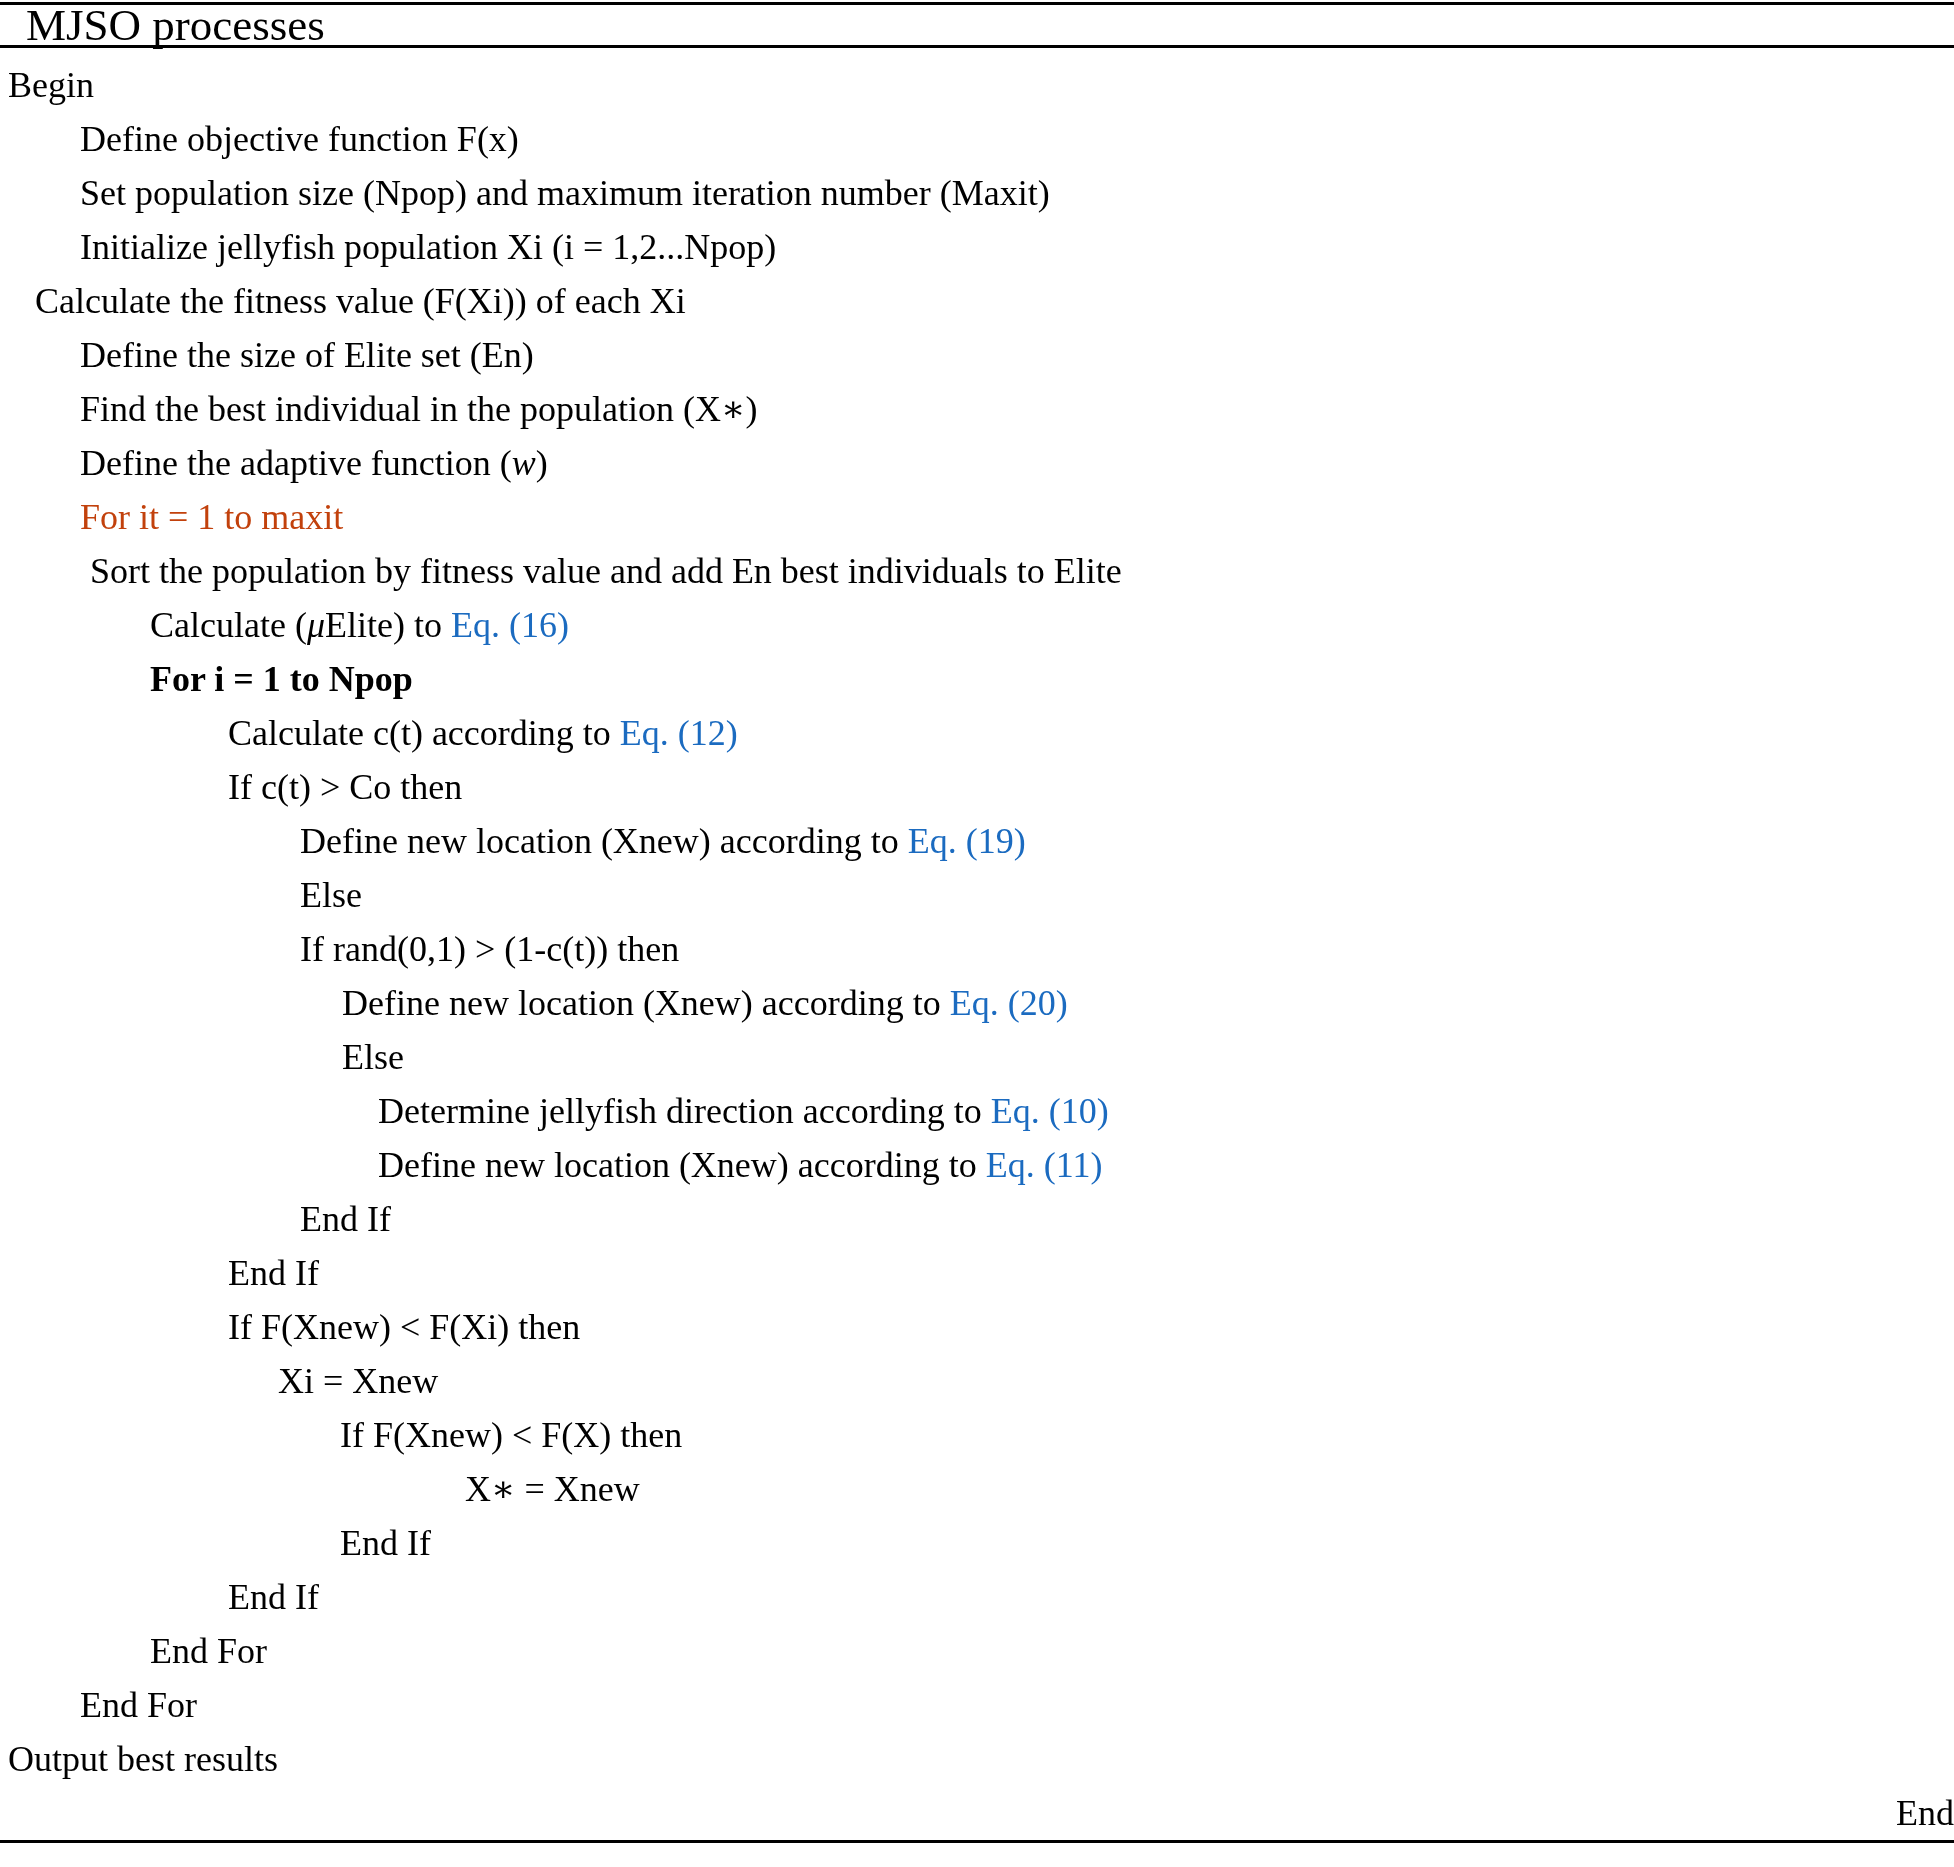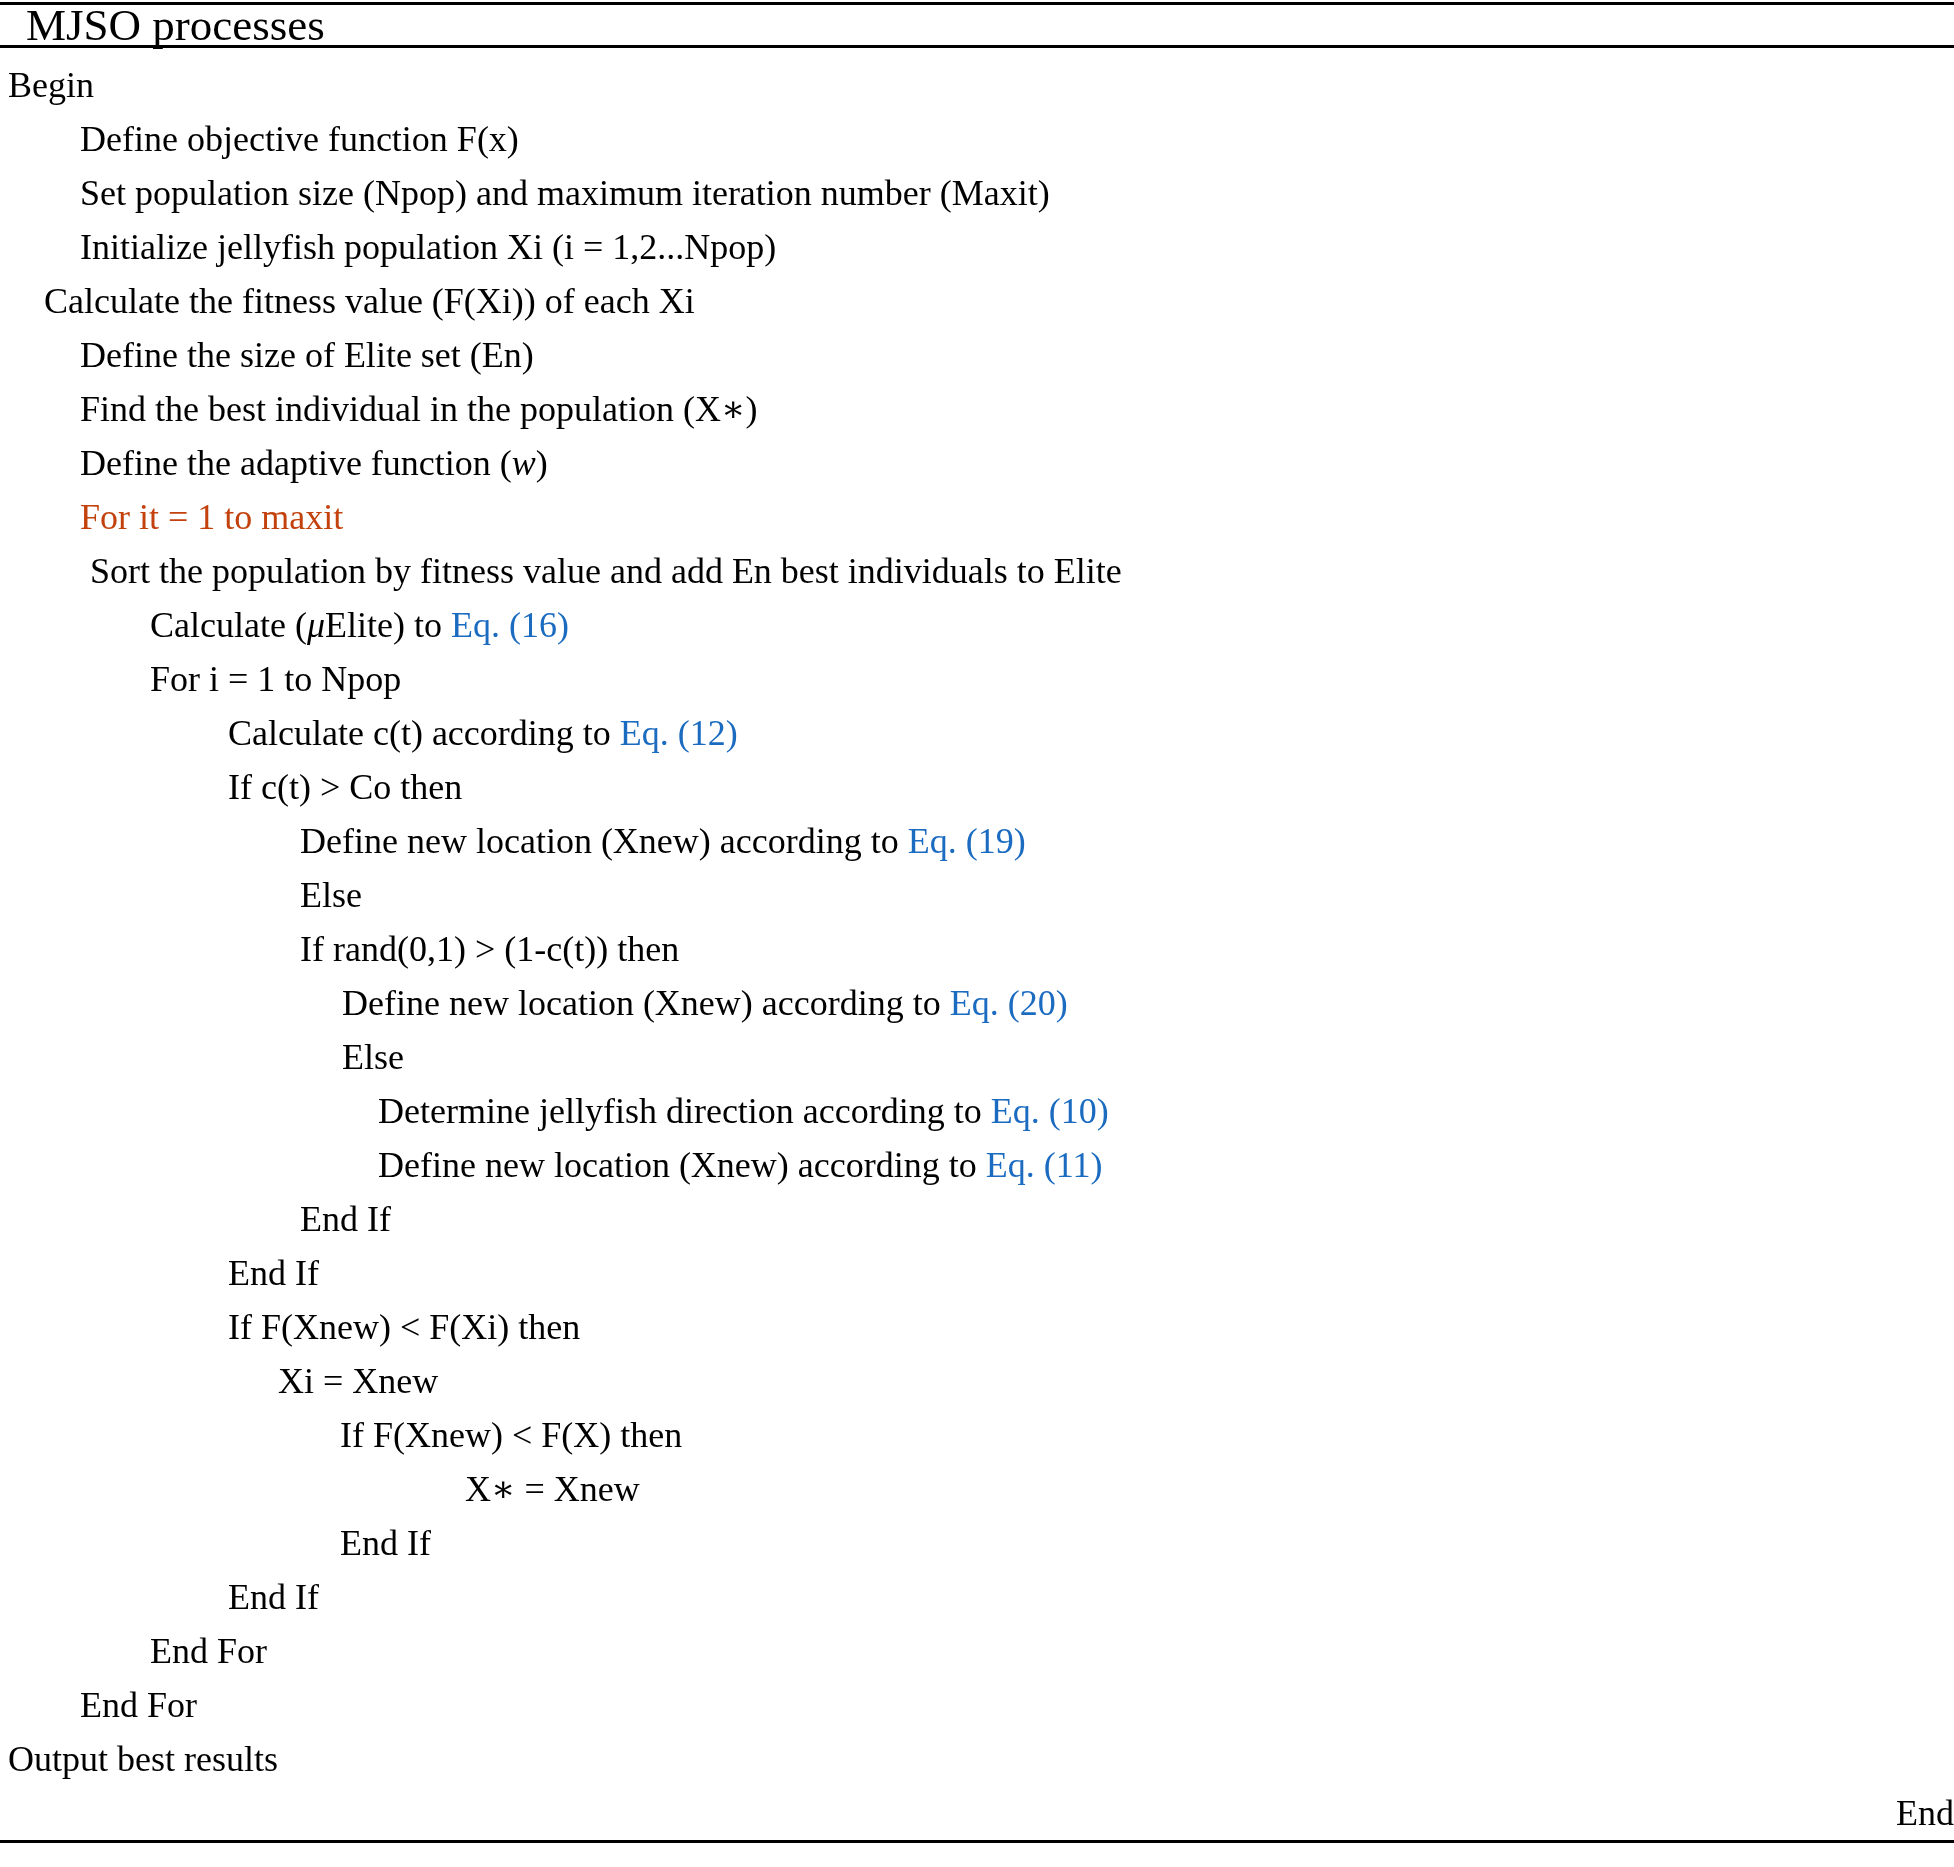--- a/index.html
+++ b/index.html
@@ -50,28 +50,28 @@
   <div class="rule"></div>
   <div class="header-row">
     <span>MJSO processes</span>
   </div>
   <div class="rule"></div>
   <div class="code-body" id="code-body">
       <div class="line" style="padding-left: 8px;"><span class="seg-p" style="color: rgb(0, 0, 0);">Begin</span></div>
       <div class="line" style="padding-left: 80px;"><span class="seg-p" style="color: rgb(0, 0, 0);">Define objective function F(x)</span></div>
       <div class="line" style="padding-left: 80px;"><span class="seg-p" style="color: rgb(0, 0, 0);">Set population size (Npop) and maximum iteration number (Maxit)</span></div>
       <div class="line" style="padding-left: 80px;"><span class="seg-p" style="color: rgb(0, 0, 0);">Initialize jellyfish population Xi (i = 1,2...Npop)</span></div>
-      <div class="line" style="padding-left: 44px;"><span class="seg-p" style="color: rgb(0, 0, 0);">Calculate the fitness value (F(Xi)) of each Xi</span></div>
+      <div class="line" style="padding-left: 35px;"><span class="seg-p" style="color: rgb(0, 0, 0);">Calculate the fitness value (F(Xi)) of each Xi</span></div>
       <div class="line" style="padding-left: 80px;"><span class="seg-p" style="color: rgb(0, 0, 0);">Define the size of Elite set (En)</span></div>
       <div class="line" style="padding-left: 80px;"><span class="seg-p" style="color: rgb(0, 0, 0);">Find the best individual in the population (X∗)</span></div>
       <div class="line" style="padding-left: 80px;"><span class="seg-p" style="color: rgb(0, 0, 0);">Define the adaptive function (</span><span class="seg-i" style="color: rgb(0, 0, 0);">w</span><span class="seg-p" style="color: rgb(0, 0, 0);">)</span></div>
       <div class="line" style="padding-left: 80px;"><span class="seg-p" style="color: #c2410c;">For it = 1 to maxit</span></div>
       <div class="line" style="padding-left: 90px;"><span class="seg-p" style="color: rgb(0, 0, 0);">Sort the population by fitness value and add En best individuals to Elite</span></div>
       <div class="line" style="padding-left: 150px;"><span class="seg-p" style="color: rgb(0, 0, 0);">Calculate (</span><span class="seg-i" style="color: rgb(0, 0, 0);">μ</span><span class="seg-p" style="color: rgb(0, 0, 0);">Elite) to </span><span class="seg-l" style="color: rgb(27, 107, 192);">Eq. (16)</span></div>
-      <div class="line" style="padding-left: 150px;"><span class="seg-p" style="color: rgb(0, 0, 0);">For i = 1 to Npop</span></div>
+      <div class="line" style="padding-left: 150px;"><span class="seg-p" style="color: rgb(0, 0, 0); font-weight: bold;">For i = 1 to Npop</span></div>
       <div class="line" style="padding-left: 228px;"><span class="seg-p" style="color: rgb(0, 0, 0);">Calculate c(t) according to </span><span class="seg-l" style="color: rgb(27, 107, 192);">Eq. (12)</span></div>
       <div class="line" style="padding-left: 228px;"><span class="seg-p" style="color: rgb(0, 0, 0);">If c(t) &gt; Co then</span></div>
       <div class="line" style="padding-left: 300px;"><span class="seg-p" style="color: rgb(0, 0, 0);">Define new location (Xnew) according to </span><span class="seg-l" style="color: rgb(27, 107, 192);">Eq. (19)</span></div>
       <div class="line" style="padding-left: 300px;"><span class="seg-p" style="color: rgb(0, 0, 0);">Else</span></div>
       <div class="line" style="padding-left: 300px;"><span class="seg-p" style="color: rgb(0, 0, 0);">If rand(0,1) &gt; (1-c(t)) then</span></div>
       <div class="line" style="padding-left: 342px;"><span class="seg-p" style="color: rgb(0, 0, 0);">Define new location (Xnew) according to </span><span class="seg-l" style="color: rgb(27, 107, 192);">Eq. (20)</span></div>
       <div class="line" style="padding-left: 342px;"><span class="seg-p" style="color: rgb(0, 0, 0);">Else</span></div>
       <div class="line" style="padding-left: 378px;"><span class="seg-p" style="color: rgb(0, 0, 0);">Determine jellyfish direction according to </span><span class="seg-l" style="color: rgb(27, 107, 192);">Eq. (10)</span></div>
       <div class="line" style="padding-left: 378px;"><span class="seg-p" style="color: rgb(0, 0, 0);">Define new location (Xnew) according to </span><span class="seg-l" style="color: rgb(27, 107, 192);">Eq. (11)</span></div>
       <div class="line" style="padding-left: 300px;"><span class="seg-p" style="color: rgb(0, 0, 0);">End If</span></div>

